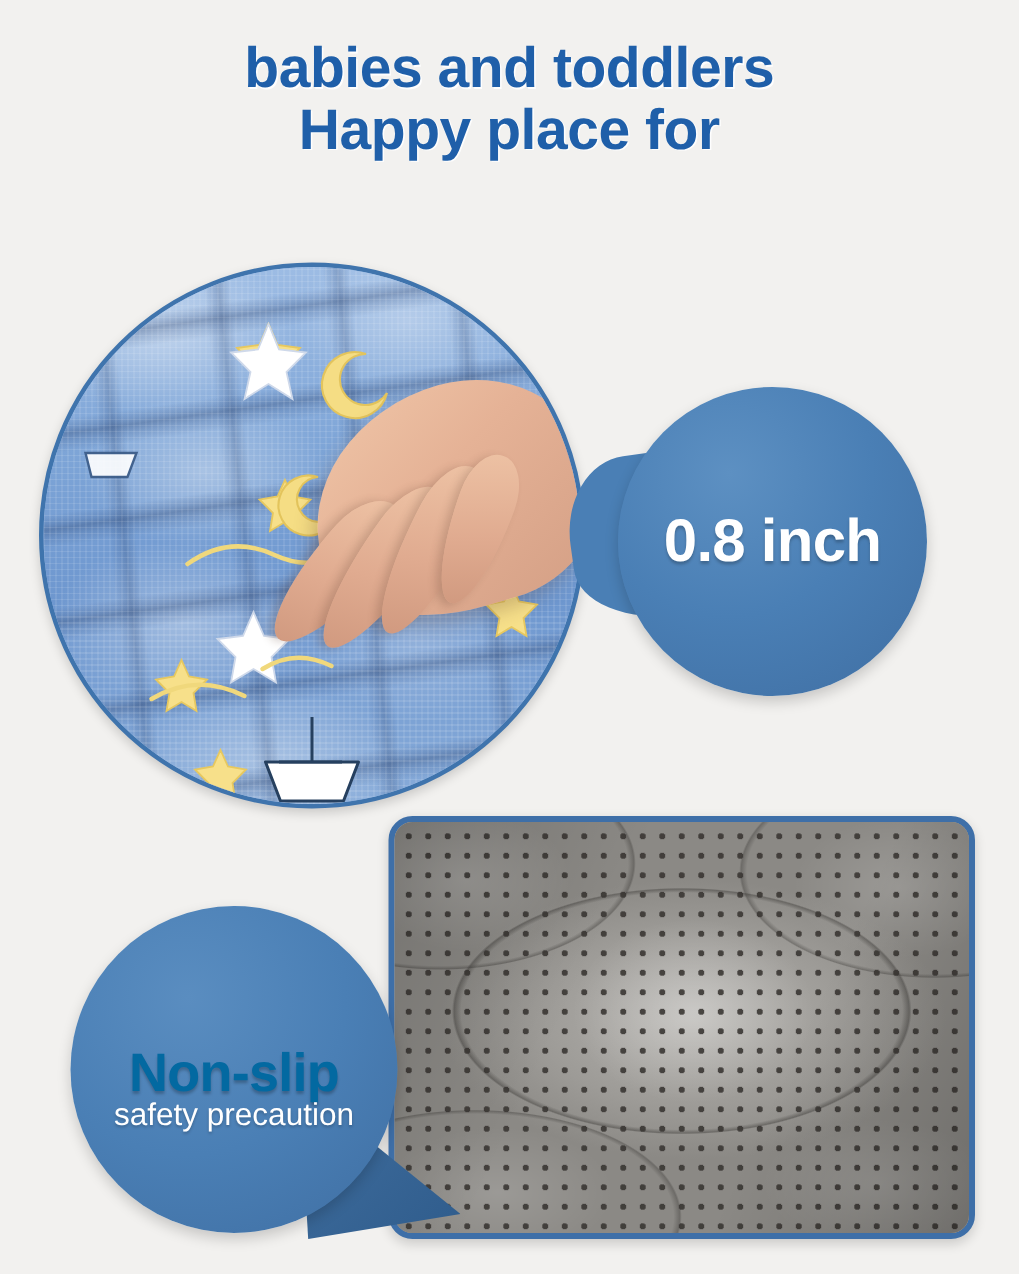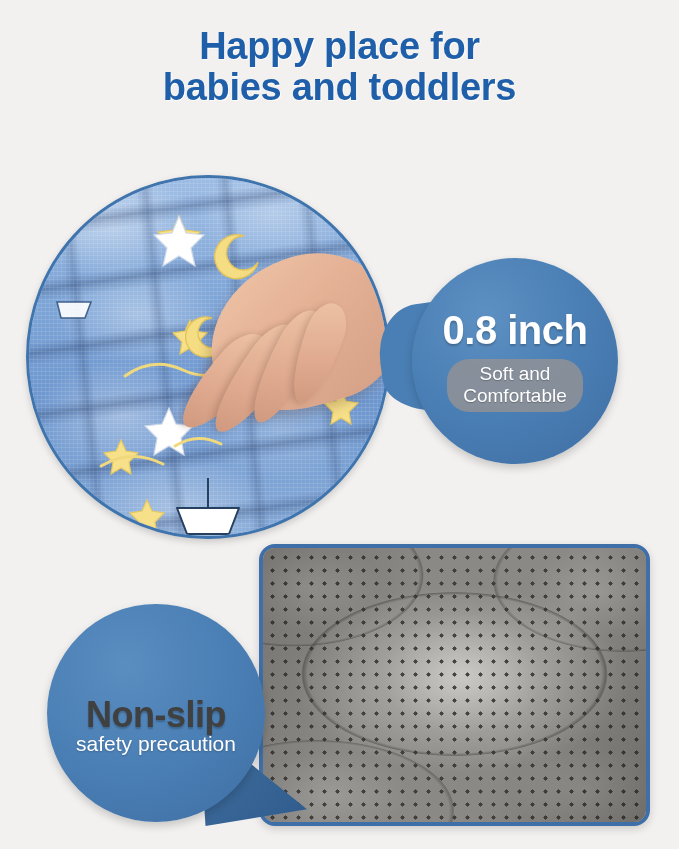--- a/index.html
+++ b/index.html
@@ -308,21 +308,21 @@
     top: 0;
     width: 218px;
     height: 218px;
     display: flex;
     flex-direction: column;
     align-items: center;
     justify-content: center;
     z-index: 3;
   }
   .ns-title {
-    color: #404040;
+    color: #0369a1;
     font-size: 36px;
     font-weight: bold;
     letter-spacing: -0.5px;
     line-height: 1;
     text-shadow: 0 2px 2px rgba(0,0,0,0.24);
     white-space: nowrap;
     margin-top: 24px;
   }
   .ns-sub {
     color: #ffffff;
@@ -331,22 +331,22 @@
     text-shadow: 0 1px 2px rgba(0,0,0,0.22);
     white-space: nowrap;
   }
 </style>
 </head>
 <body>
 
 <div class="page">
 
   <div class="header-title">
+    <span class="t-line">babies and toddlers</span>
     <span class="t-line">Happy place for</span>
-    <span class="t-line">babies and toddlers</span>
   </div>
 
 
   <div class="photo-circle">
     <div class="quilt-photo"></div>
     <div class="quilt-seams"></div>
     <div class="quilt-weave"></div>
     <div class="quilt-motifs">
       <svg width="364" height="364" viewBox="0 0 364 364">
         <g fill="#f7e08a" stroke="#e7c85f" stroke-width="1.2">
@@ -385,24 +385,20 @@
       <div class="finger f3"></div>
       <div class="finger f4"></div>
     </div>
   </div>
 
   <div class="inch-bubble">
     <div class="bubble-tail"></div>
     <div class="bubble-body"></div>
     <div class="bubble-content">
       <div class="inch-value">0.8 inch</div>
-      <div class="inch-pill">
-        <span class="pill-line">Soft and</span>
-        <span class="pill-line">Comfortable</span>
-      </div>
     </div>
   </div>
 
   <div class="photo-panel">
     <div class="grip-photo"></div>
     <div class="grip-quilt"></div>
     <div class="grip-seams"></div>
     <div class="grip-dots"></div>
     <div class="grip-shade"></div>
   </div>

